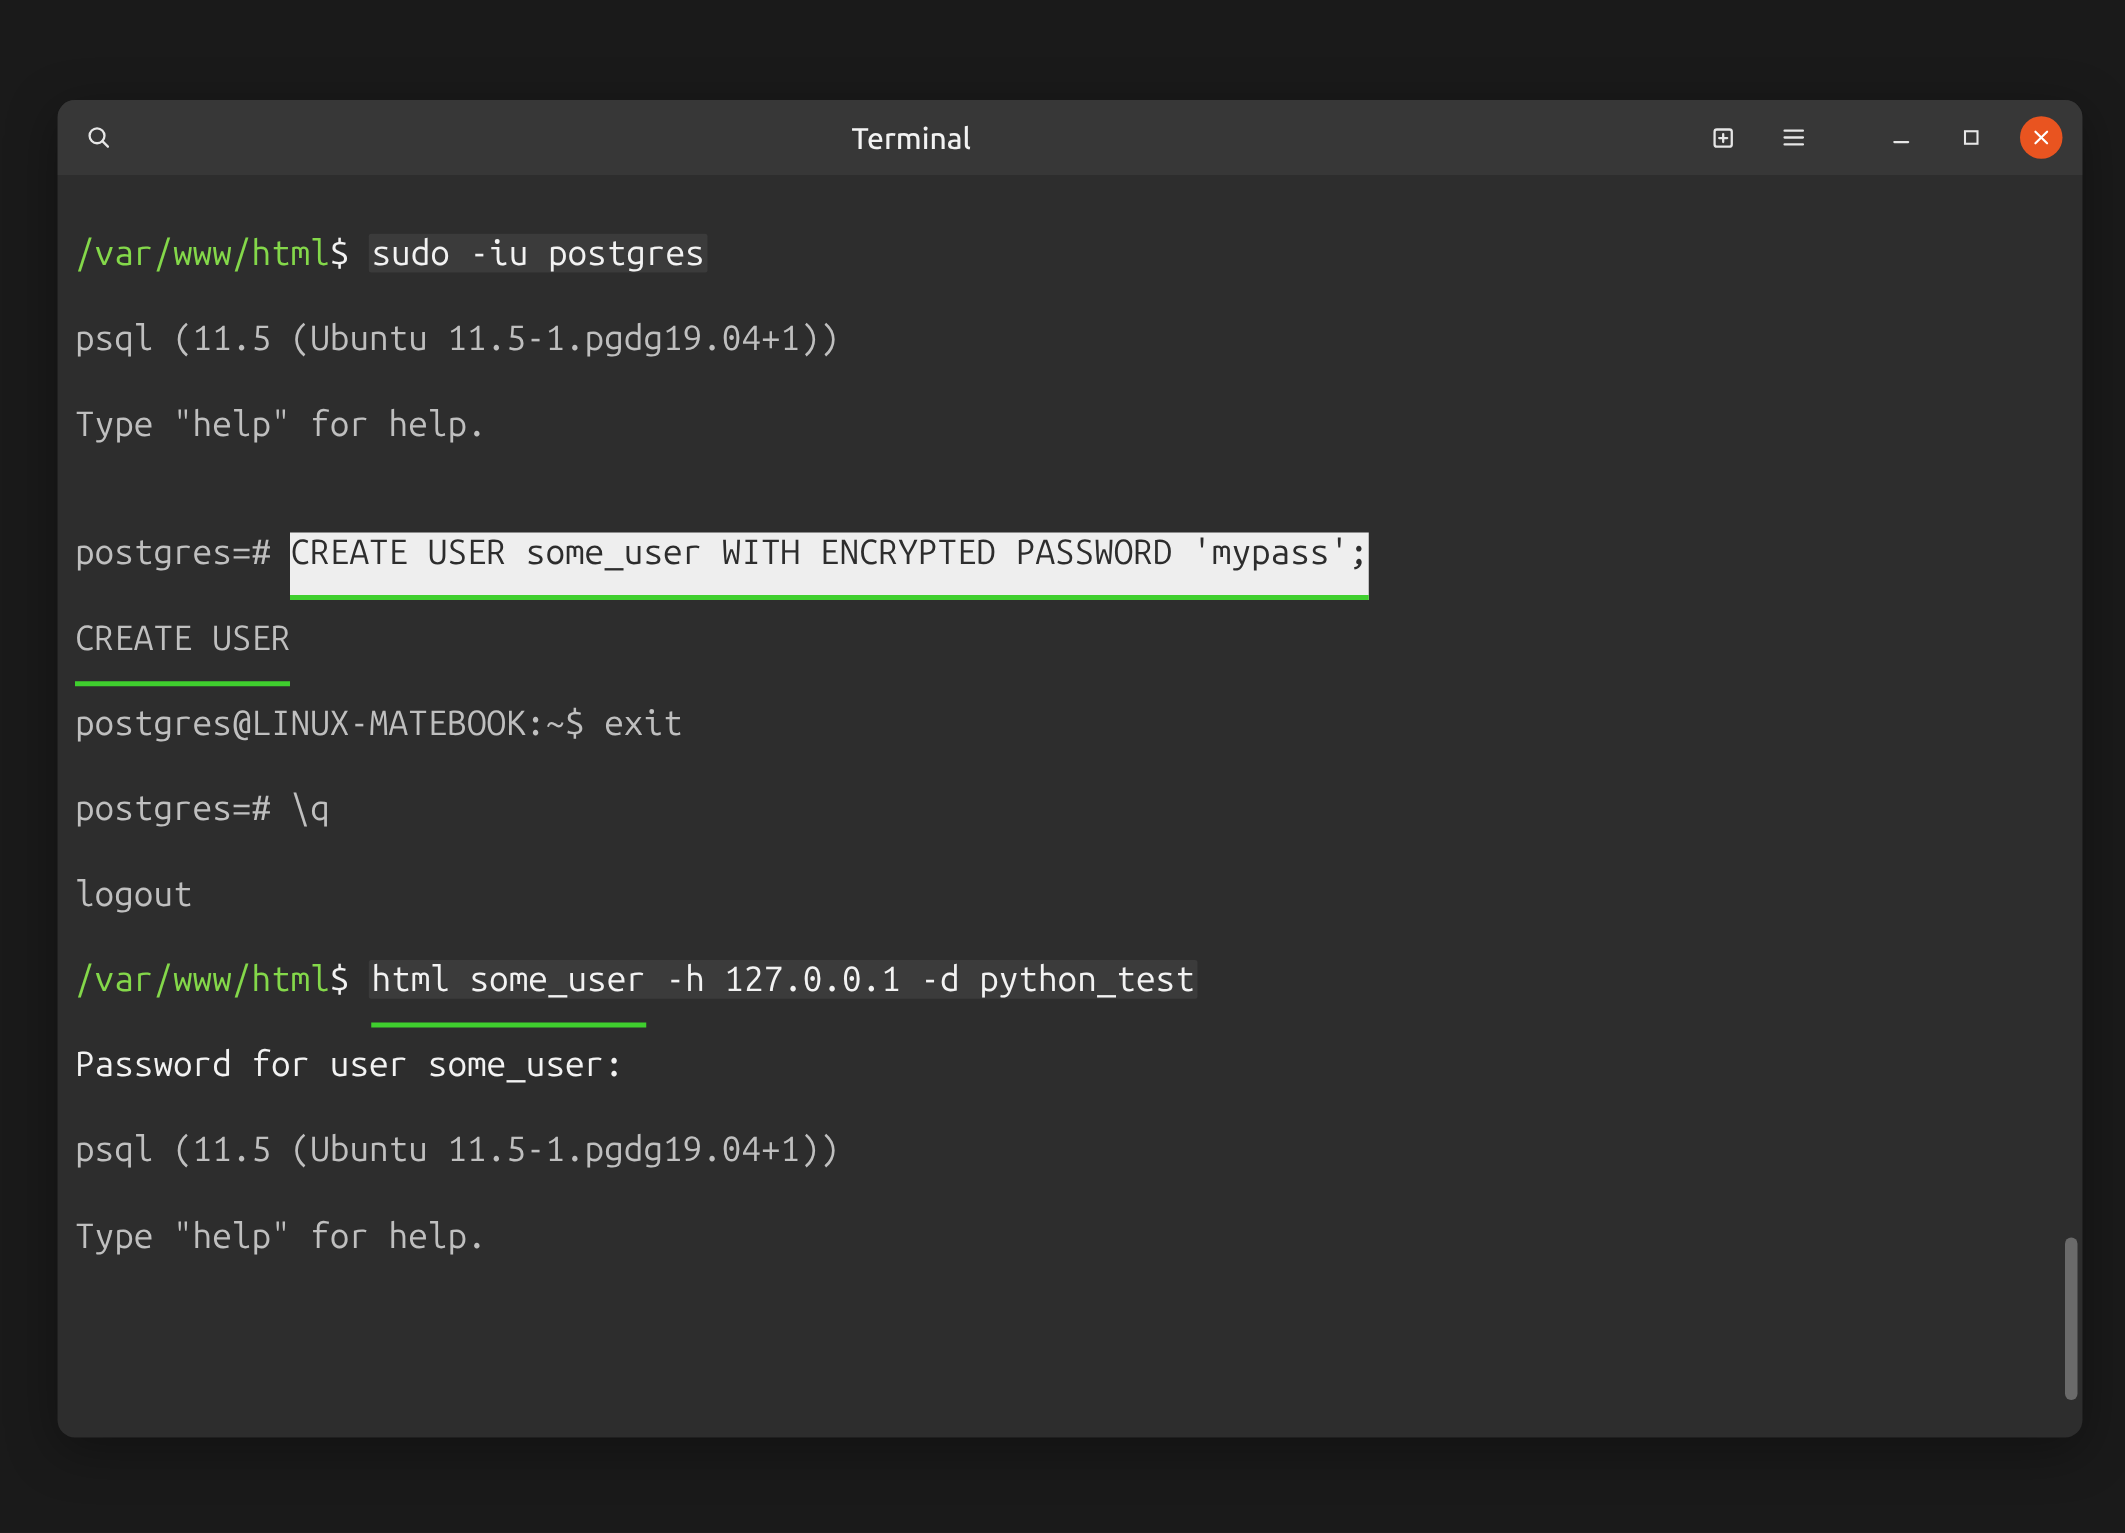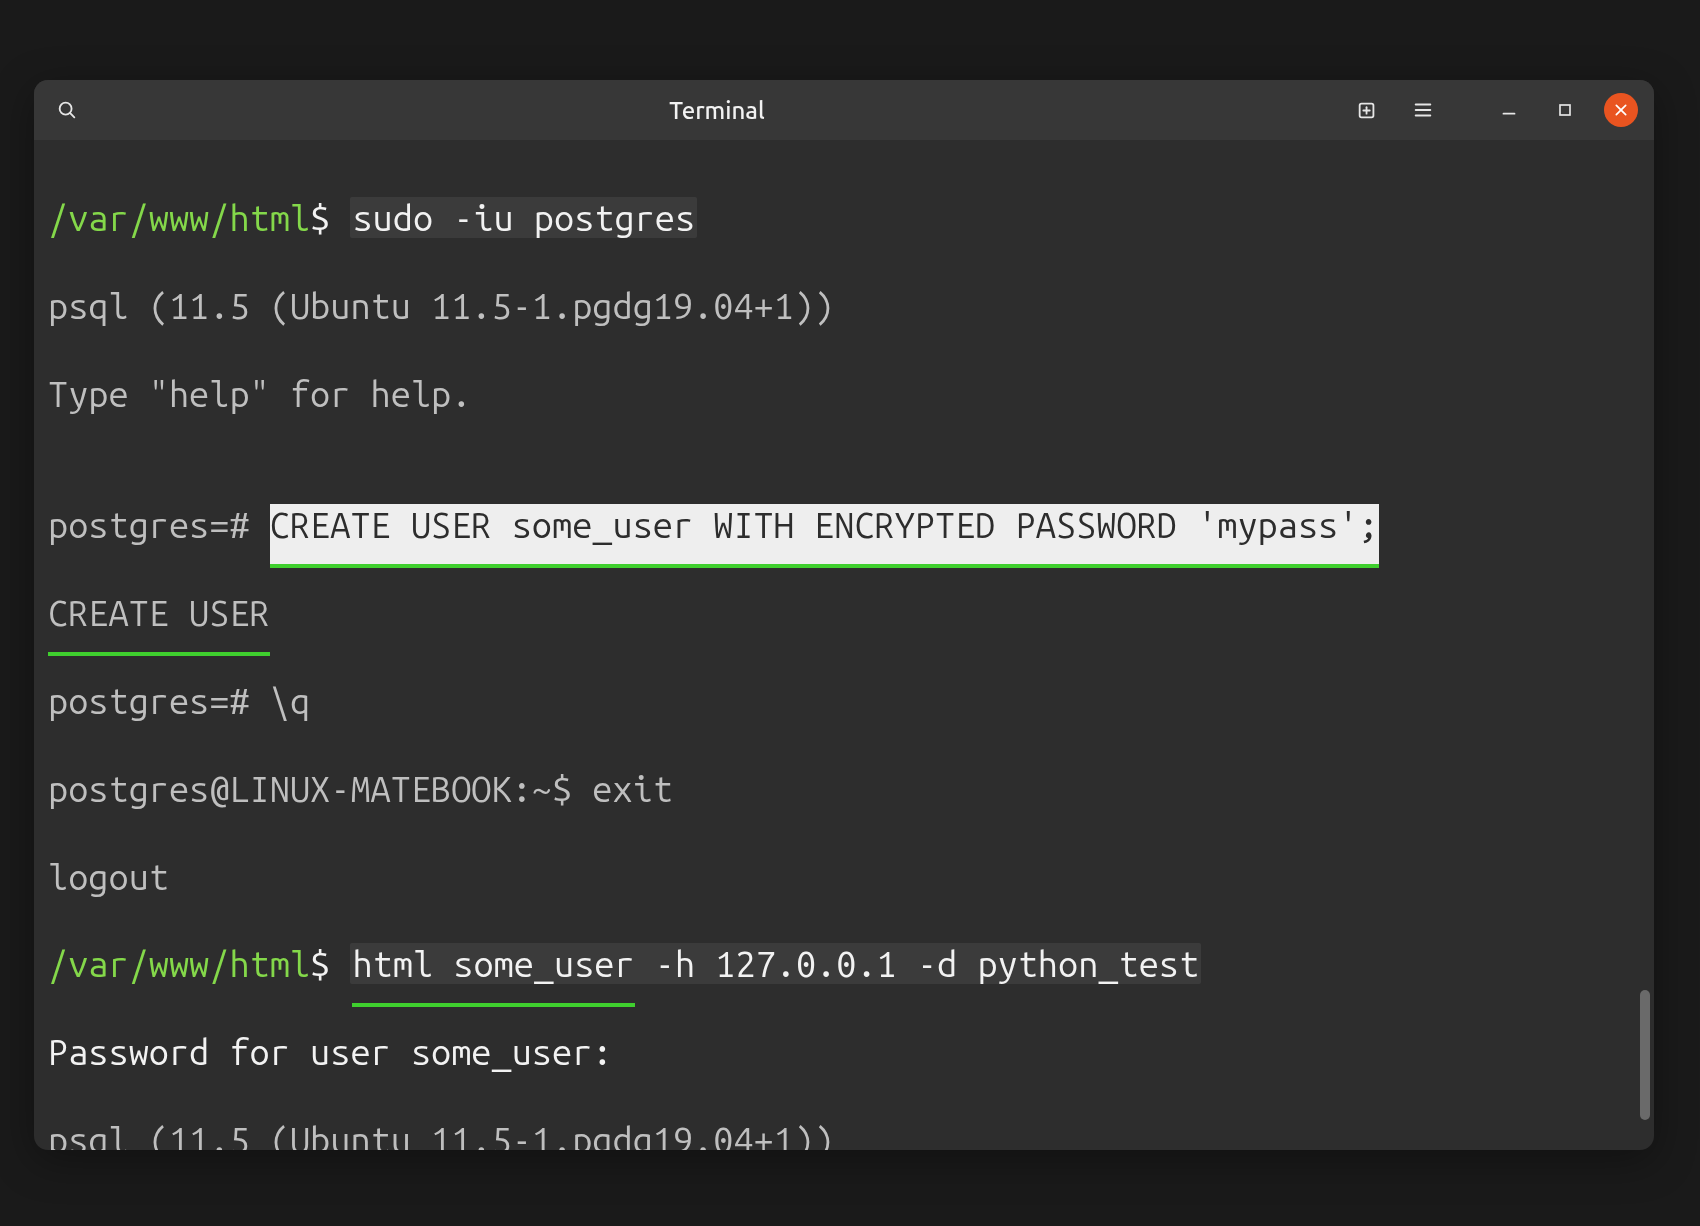--- a/index.html
+++ b/index.html
@@ -22,21 +22,21 @@
     width: 1700px; height: 1226px;
     background: var(--bg);
     font-family: "Ubuntu", "DejaVu Sans", sans-serif;
   }
   .stage {
     width: 1700px; height: 1226px;
     position: relative;
   }
   .window {
     position: absolute;
-    left: 34px;
+    left: 46px;
     top: 80px;
     width: 1620px;
     height: 1070px;
     background: var(--term-bg);
     border-radius: 14px;
     display: flex;
     flex-direction: column;
     overflow: hidden;
     box-shadow: 0 10px 40px rgba(0,0,0,.35);
   }
@@ -58,21 +58,21 @@
     display:flex; align-items:center; justify-content:center;
     color: var(--white);
   }
   .tb-btn.close { background: var(--orange); }
   .tb-btn svg { display:block; }
   .terminal-body {
     flex: 1 1 auto;
     position: relative;
     padding: 12px 14px 14px 14px;
     font-family: "Ubuntu Mono", "DejaVu Sans Mono", Menlo, Consolas, monospace;
-    font-size: 36px;
+    font-size: 28px;
     line-height: 1.22;
     color: var(--dim-text);
     white-space: pre-wrap;
     word-break: break-word;
     overflow: hidden;
   }
   .prompt { color: var(--prompt-green); }
   .white { color: var(--white); }
   .cmd-bg { background: var(--cmd-bg); padding: 0 2px; border-radius:2px; }
   .sel {
@@ -145,22 +145,22 @@
       </div>
     </div>
 
     <div class="terminal-body">
 <span class="line"><span class="prompt">/var/www/html</span><span class="white">$ </span><span class="white cmd-bg">sudo -iu postgres</span></span>
 <span class="line">psql (11.5 (Ubuntu 11.5-1.pgdg19.04+1))</span>
 <span class="line">Type "help" for help.</span>
 <span class="line"></span>
 <span class="line"><span>postgres=# </span><span class="sel ul-green">CREATE USER some_user WITH ENCRYPTED PASSWORD 'mypass';</span></span>
 <span class="line"><span class="ul-green">CREATE USER</span></span>
+<span class="line">postgres@LINUX-MATEBOOK:~$ exit</span>
 <span class="line">postgres=# \q</span>
-<span class="line">postgres@LINUX-MATEBOOK:~$ exit</span>
 <span class="line">logout</span>
 <span class="line"><span class="prompt">/var/www/html</span><span class="white">$ </span><span class="white cmd-bg"><span class="ul-green">html some_user</span><span> -h 127.0.0.1 -d python_test</span></span></span>
 <span class="line white">Password for user some_user: </span>
 <span class="line">psql (11.5 (Ubuntu 11.5-1.pgdg19.04+1))</span>
 <span class="line">Type "help" for help.</span>
 <span class="line"></span>
 
 
 
 

